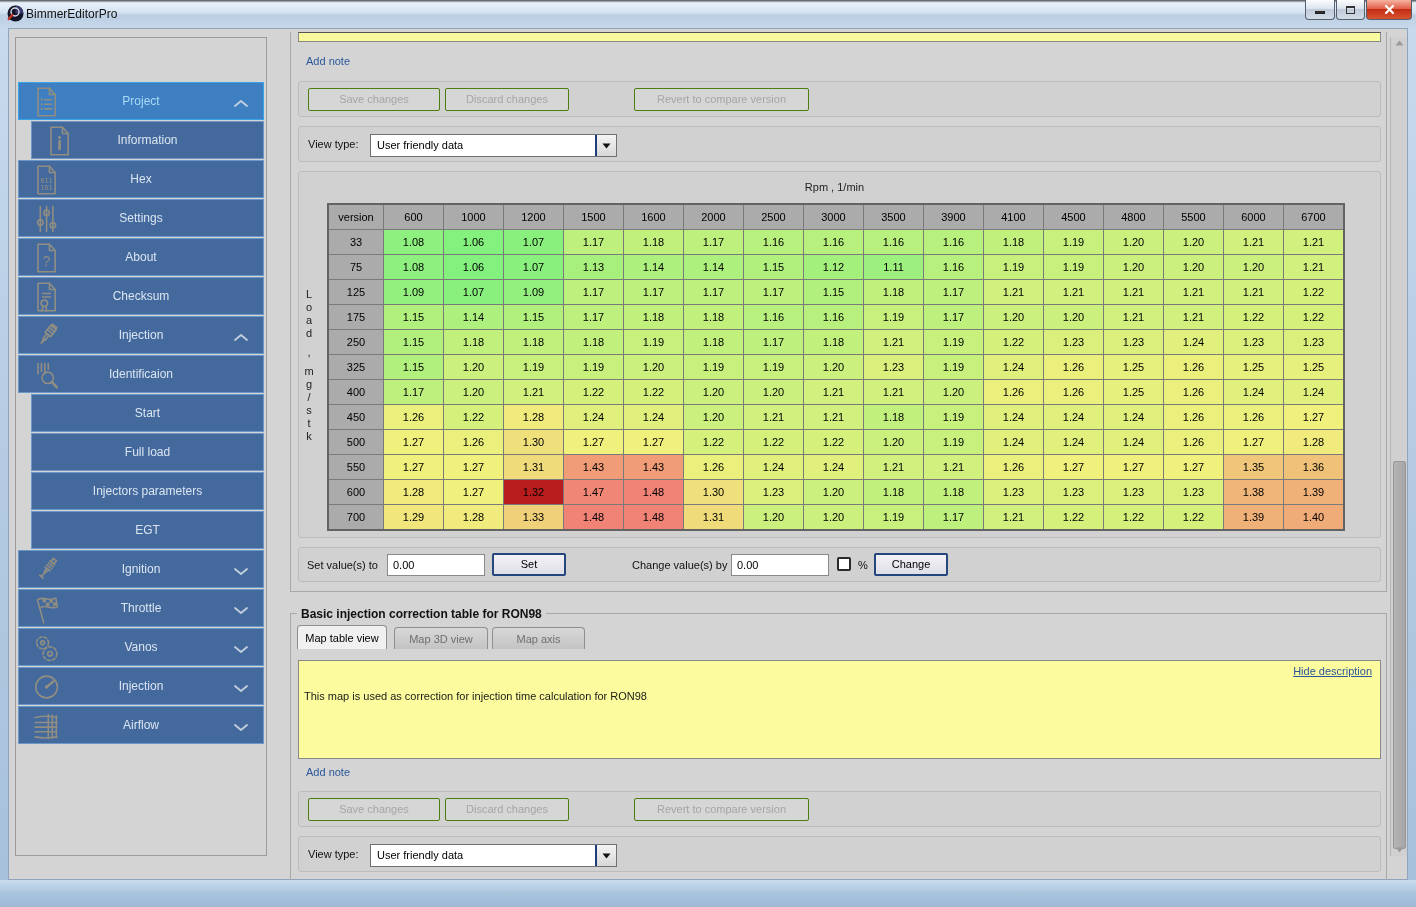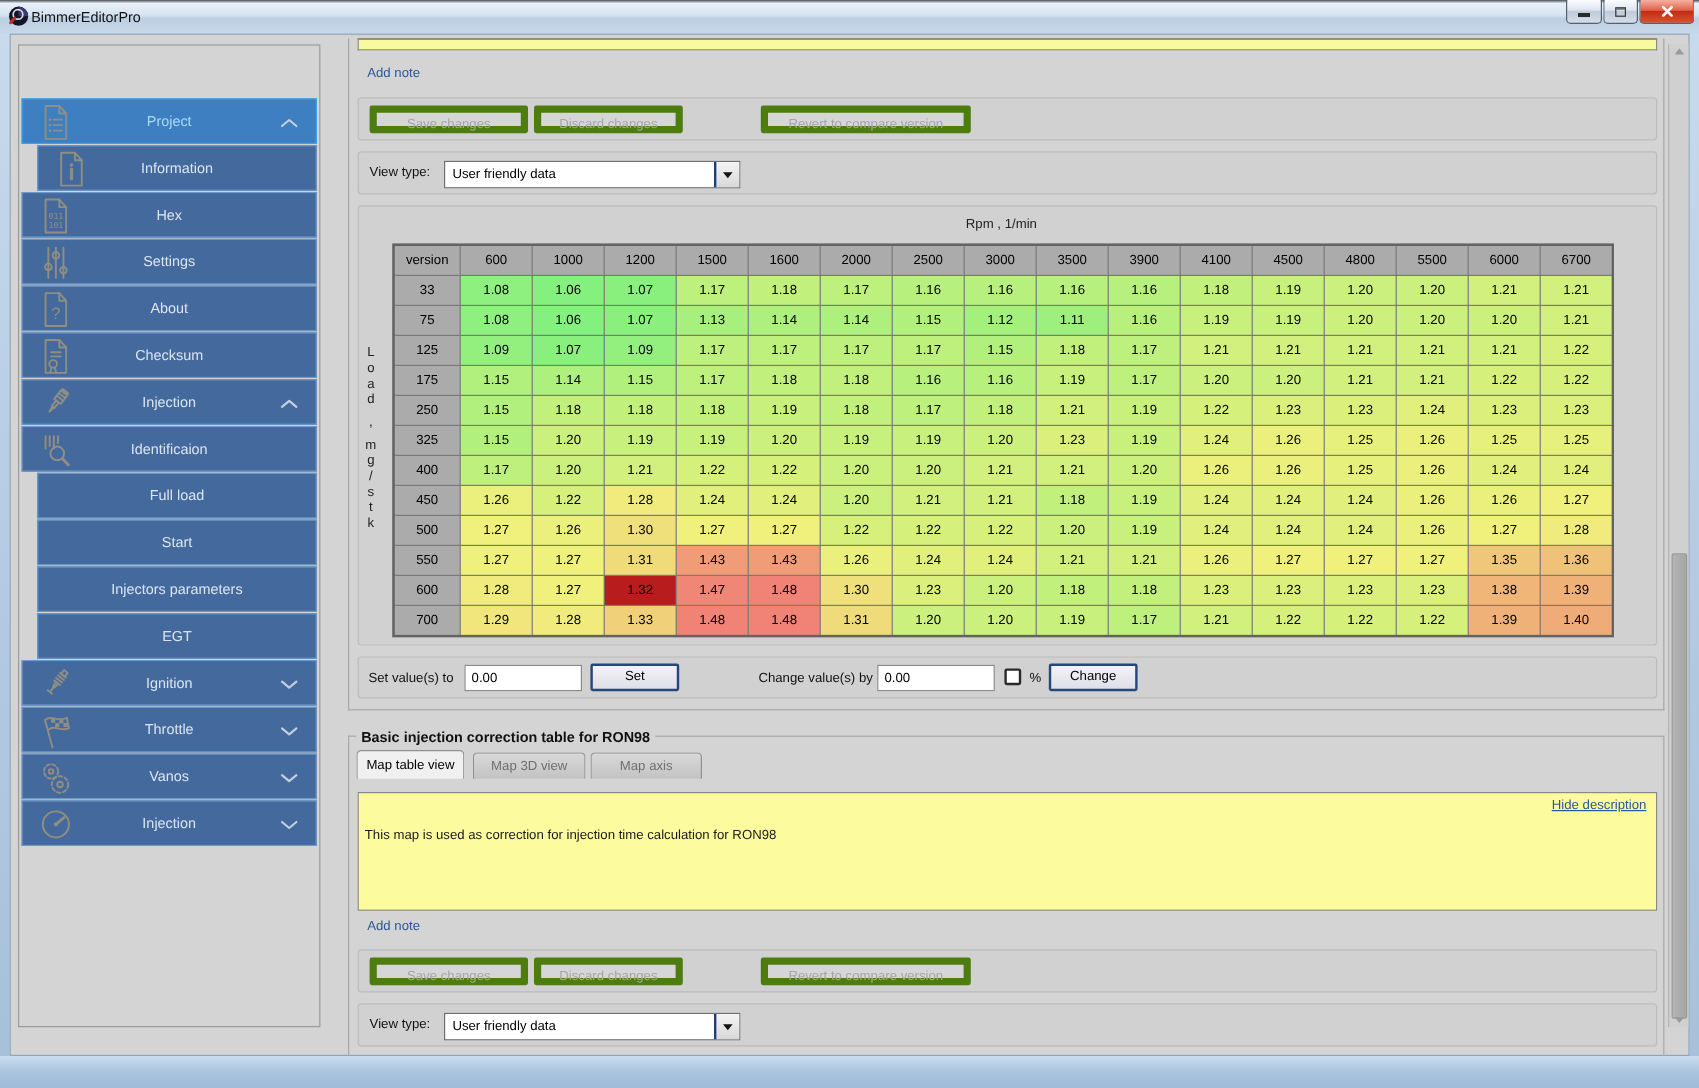--- a/index.html
+++ b/index.html
@@ -43,21 +43,21 @@
                border:1px solid #a8a8a8; border-top:none; }
   .groupbox2 { position:absolute; left:13px; top:584px; width:1097px; height:268px;
                border:1px solid #a8a8a8; border-bottom:none; }
   .gb2-title { position:absolute; left:6px; top:-7px; background:#d4d4d4; padding:0 4px;
                font-weight:bold; font-size:12px; color:#111; }
   .panel { position:absolute; background:#d1d1d1; border:1px solid #bcbcbc; border-radius:3px; }
   .yellow-strip { position:absolute; left:7px; top:0px; width:1083px; height:10px;
                   background:#f9f9a0; border:1px solid #8a8a8a; border-top:1px solid #555; }
   .note-link { color:#2b579a; cursor:pointer; font-size:11px; }
   .underline { text-decoration:underline; }
-  .btn-dis { height:23px; border:6px solid #4d7c0f; background:#d6d6d6; color:#a5a5a5;
+  .btn-dis { height:23px; border:1px solid #4d7c0f; background:#d6d6d6; color:#a5a5a5;
              font-size:11px; border-radius:2px; text-align:center; line-height:21px; position:absolute; }
   .combo { position:absolute; height:23px; background:#fff; border:1px solid #707070; display:flex; }
   .combo-text { flex:1; padding:4px 6px 4px 6px; font-size:11px; color:#000; }
   .combo-arrow { width:21px; border-left:2px solid #1f3d7a;
                  background:linear-gradient(180deg,#f4f4f4,#d8d8d8); display:flex; align-items:center; justify-content:center; }
   .combo-arrow svg { width:9px; height:6px; }
   .field-label { position:absolute; font-size:11px; color:#111; }
   
   .tbl-wrap { position:absolute; }
   .map-grid { display:grid; border:2px solid #636363; background:#7a7a7a; grid-gap:1px; }
@@ -202,24 +202,24 @@
           </div>
           <div class="sb-item">
             <span class="sb-icon"><svg viewBox="0 0 24 28">
                 <path d="M5 4 V13 M8 4 V11 M11 4 V13 M14 4 V9" fill="none" stroke="#908e82" stroke-width="1.4" stroke-linejoin="round" stroke-linecap="round"></path>
                 <circle cx="13.5" cy="16.5" r="5" fill="none" stroke="#908e82" stroke-width="1.4" stroke-linejoin="round" stroke-linecap="round"></circle>
                 <path d="M17.2 20.2 L21.5 24.8" stroke="#908e82" stroke-width="2.2" stroke-linecap="round"></path>
               </svg></span>
             <span class="lbl">Identificaion</span>
           </div>
           <div class="sb-item sub">
+            <span class="lbl">Start</span>
+          </div>
+          <div class="sb-item sub">
             <span class="lbl">Full load</span>
-          </div>
-          <div class="sb-item sub">
-            <span class="lbl">Start</span>
           </div>
           <div class="sb-item sub">
             <span class="lbl">Injectors parameters</span>
           </div>
           <div class="sb-item sub">
             <span class="lbl">EGT</span>
           </div>
           <div class="sb-item">
             <span class="sb-icon"><svg viewBox="0 0 24 28">
                 <g transform="rotate(38 12 14)">
@@ -260,20 +260,30 @@
                 <polyline points="2,2 8,7 14,2" fill="none" stroke="#c3cfdd" stroke-width="1.8" stroke-linecap="round" stroke-linejoin="round"></polyline>
               </svg></span>
           </div>
           <div class="sb-item">
             <span class="sb-icon"><svg viewBox="0 0 24 28">
                 <circle cx="12.5" cy="14" r="9.5" fill="none" stroke="#908e82" stroke-width="1.4" stroke-linejoin="round" stroke-linecap="round"></circle>
                 <path d="M12.5 14 L18.5 9" stroke="#908e82" stroke-width="2" stroke-linecap="round"></path>
                 <circle cx="12.5" cy="14" r="1.5" fill="#908e82"></circle>
               </svg></span>
             <span class="lbl">Injection</span>
+            <span class="sb-chev"><svg width="16" height="9" viewBox="0 0 16 9">
+                <polyline points="2,2 8,7 14,2" fill="none" stroke="#c3cfdd" stroke-width="1.8" stroke-linecap="round" stroke-linejoin="round"></polyline>
+              </svg></span>
+          </div>
+          <div class="sb-item">
+            <span class="sb-icon"><svg viewBox="0 0 24 28">
+                <path d="M2.5 6.5 Q12 4.5 21.5 6.5 M2.5 11 H21.5 M2.5 15 H21.5 M2.5 19 H21.5 M2.5 23.5 Q12 25.5 21.5 23.5" fill="none" stroke="#908e82" stroke-width="1.4" stroke-linejoin="round" stroke-linecap="round"></path>
+                <path d="M14 4 V25 M17.5 4.5 V24.5 M21 5 V24" fill="none" stroke="#908e82" stroke-width="1.4" stroke-linejoin="round" stroke-linecap="round"></path>
+              </svg></span>
+            <span class="lbl">Airflow</span>
             <span class="sb-chev"><svg width="16" height="9" viewBox="0 0 16 9">
                 <polyline points="2,2 8,7 14,2" fill="none" stroke="#c3cfdd" stroke-width="1.8" stroke-linecap="round" stroke-linejoin="round"></polyline>
               </svg></span>
           </div>
         </div>
     </div>
 
     <div class="main">
 
       <div class="groupbox1">

